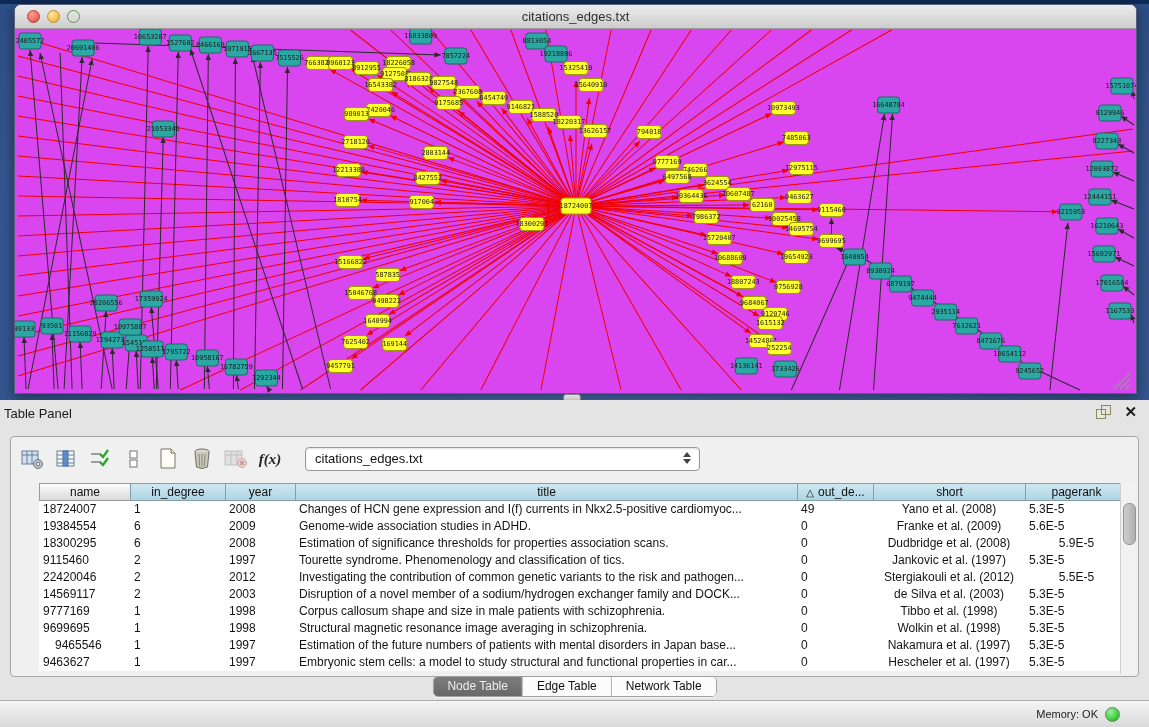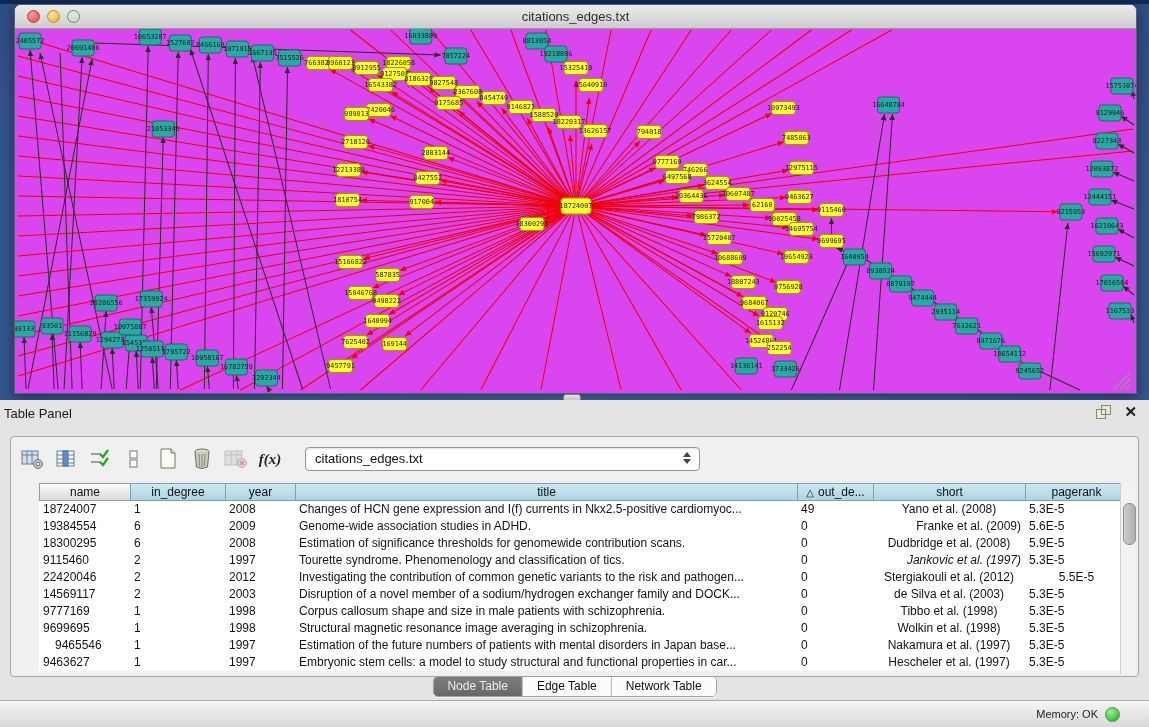--- a/index.html
+++ b/index.html
@@ -823,39 +823,39 @@
               <div class="td" style="width: 76px; text-align: left;">49</div>
               <div class="td" style="width: 152px; text-align: center;">Yano et al. (2008)</div>
               <div class="td" style="width: 103px; text-align: left;">5.3E-5</div>
             </div>
             <div class="tr">
               <div class="td" style="width: 91px; text-align: left;">19384554</div>
               <div class="td" style="width: 95px; text-align: left;">6</div>
               <div class="td" style="width: 70px; text-align: left;">2009</div>
               <div class="td" style="width: 502px; text-align: left;">Genome-wide association studies in ADHD.</div>
               <div class="td" style="width: 76px; text-align: left;">0</div>
-              <div class="td" style="width: 152px; text-align: right;">Franke et al. (2009)</div>
+              <div class="td" style="width: 152px; text-align: center;">Franke et al. (2009)</div>
               <div class="td" style="width: 103px; text-align: left;">5.6E-5</div>
             </div>
             <div class="tr">
               <div class="td" style="width: 91px; text-align: left;">18300295</div>
               <div class="td" style="width: 95px; text-align: left;">6</div>
               <div class="td" style="width: 70px; text-align: left;">2008</div>
-              <div class="td" style="width: 502px; text-align: left;">Estimation of significance thresholds for genomewide contribution scans.</div>
+              <div class="td" style="width: 502px; text-align: left;">Estimation of significance thresholds for properties association scans.</div>
               <div class="td" style="width: 76px; text-align: left;">0</div>
               <div class="td" style="width: 152px; text-align: center;">Dudbridge et al. (2008)</div>
-              <div class="td" style="width: 103px; text-align: left;">5.9E-5</div>
+              <div class="td" style="width: 103px; text-align: center;">5.9E-5</div>
             </div>
             <div class="tr">
               <div class="td" style="width: 91px; text-align: left;">9115460</div>
               <div class="td" style="width: 95px; text-align: left;">2</div>
               <div class="td" style="width: 70px; text-align: left;">1997</div>
               <div class="td" style="width: 502px; text-align: left;">Tourette syndrome. Phenomenology and classification of tics.</div>
               <div class="td" style="width: 76px; text-align: left;">0</div>
-              <div class="td" style="width: 152px; text-align: right; font-style: italic;">Jankovic et al. (1997)</div>
+              <div class="td" style="width: 152px; text-align: center;">Jankovic et al. (1997)</div>
               <div class="td" style="width: 103px; text-align: left;">5.3E-5</div>
             </div>
             <div class="tr">
               <div class="td" style="width: 91px; text-align: left;">22420046</div>
               <div class="td" style="width: 95px; text-align: left;">2</div>
               <div class="td" style="width: 70px; text-align: left;">2012</div>
               <div class="td" style="width: 502px; text-align: left;">Investigating the contribution of common genetic variants to the risk and pathogen...</div>
               <div class="td" style="width: 76px; text-align: left;">0</div>
               <div class="td" style="width: 152px; text-align: center;">Stergiakouli et al. (2012)</div>
               <div class="td" style="width: 103px; text-align: center;">5.5E-5</div>

